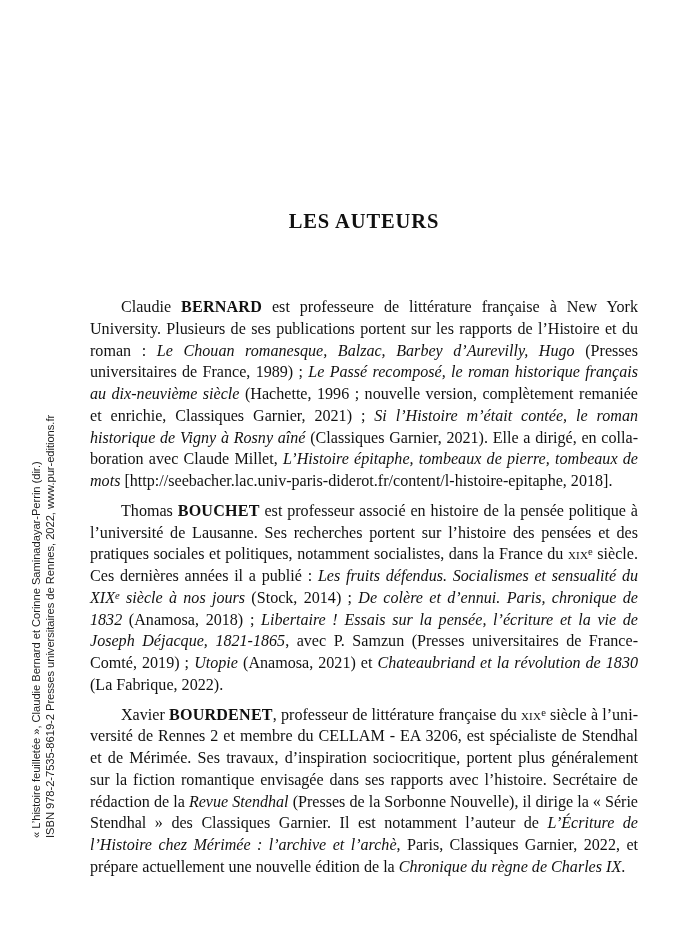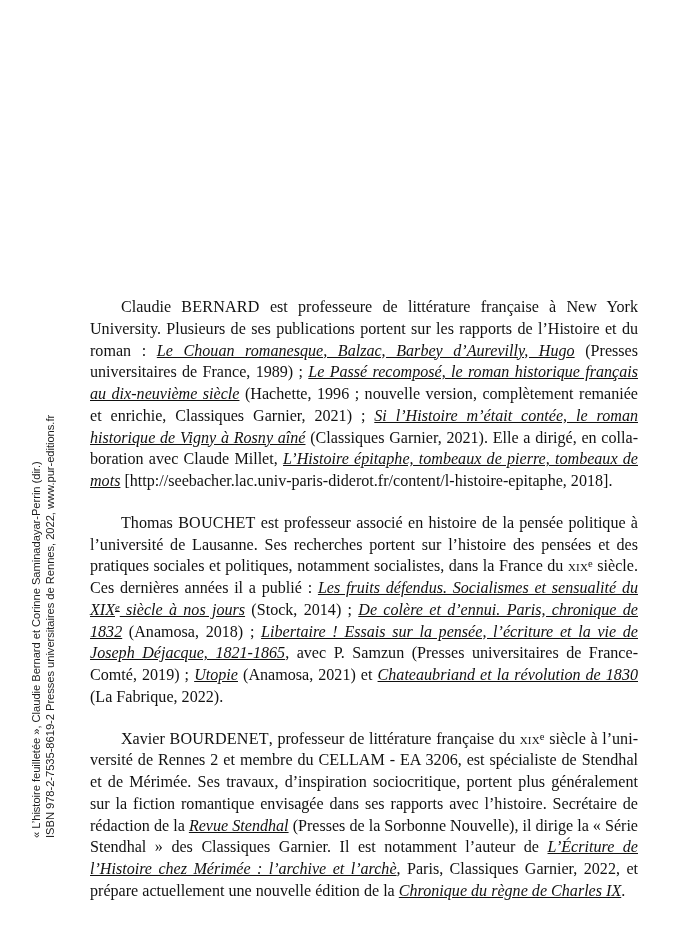--- a/index.html
+++ b/index.html
@@ -73,57 +73,57 @@
   p.para {
     margin: 0;
     text-indent: 31px;
     text-align: justify;
     text-justify: inter-word;
     font-size: 16.1px;
     line-height: 21.75px;
     hyphens: manual;
   }
   p.para + p.para {
-    margin-top: 20px;
+    margin-top: 8px;
   }
 
   .nm {
     font-weight: normal;
   }
   .sc {
-    font-weight: normal;
+    font-weight: bold;
     font-variant: small-caps;
     letter-spacing: 0.2px;
   }
   .scn {
     font-variant: small-caps;
     letter-spacing: 0.2px;
   }
   i, .it {
     font-style: italic;
-    text-decoration: underline;
   }
   sup {
     font-size: 0.66em;
     vertical-align: 0.42em;
     line-height: 0;
   }
 </style>
 </head>
 <body>
 
 <div class="spine">
   <div class="spine-inner">
     <span class="spine-line">« L’histoire feuilletée », Claudie Bernard et Corinne Saminadayar-Perrin (dir.)</span>
     <span class="spine-line">ISBN 978-2-7535-8619-2 Presses universitaires de Rennes, 2022, www.pur-editions.fr</span>
   </div>
 </div>
 
 <div class="page">
 
+  <h1 class="page-title">LES AUTEURS</h1>
 
   <div class="body-text">
 
     <p class="para"><span class="nm">Claudie </span><span class="sc">BERNARD</span><span> est professeure de littérature française à New York University. Plusieurs de ses publications portent sur les rapports de l’Histoire et du roman : </span><span class="it">Le Chouan romanesque, Balzac, Barbey d’Aurevilly, Hugo</span><span> (Presses universitaires de France, 1989) ; </span><span class="it">Le Passé recomposé, le roman historique français au dix-neuvième siècle</span><span> (Hachette, 1996 ; nouvelle version, complètement rema­niée et enrichie, Classiques Garnier, 2021) ; </span><span class="it">Si l’Histoire m’était contée, le roman historique de Vigny à Rosny aîné</span><span> (Classiques Garnier, 2021). Elle a dirigé, en colla­boration avec Claude Millet, </span><span class="it">L’Histoire épitaphe, tombeaux de pierre, tombeaux de mots</span><span> [http://seebacher.lac.univ-paris-diderot.fr/content/l-histoire-epitaphe, 2018].</span></p>
 
     <p class="para"><span class="nm">Thomas </span><span class="sc">BOUCHET</span><span> est professeur associé en histoire de la pensée politique à l’université de Lausanne. Ses recherches portent sur l’histoire des pensées et des pratiques sociales et politiques, notamment socialistes, dans la France du </span><span class="scn">xix</span><sup>e</sup><span> siècle. Ces dernières années il a publié : </span><span class="it">Les fruits défendus. Socialismes et sensualité du XIX</span><sup class="it">e</sup><span class="it"> siècle à nos jours</span><span> (Stock, 2014) ; </span><span class="it">De colère et d’ennui. Paris, chro­nique de 1832</span><span> (Anamosa, 2018) ; </span><span class="it">Libertaire ! Essais sur la pensée, l’écriture et la vie de Joseph Déjacque, 1821-1865</span><span>, avec P. Samzun (Presses universitaires de France-Comté, 2019) ; </span><span class="it">Utopie</span><span> (Anamosa, 2021) et </span><span class="it">Chateaubriand et la révolution de 1830</span><span> (La Fabrique, 2022).</span></p>
 
     <p class="para"><span class="nm">Xavier </span><span class="sc">BOURDENET</span><span>, professeur de littérature française du </span><span class="scn">xix</span><sup>e</sup><span> siècle à l’uni­versité de Rennes 2 et membre du CELLAM - EA 3206, est spécialiste de Stendhal et de Mérimée. Ses travaux, d’inspiration sociocritique, portent plus généralement sur la fiction romantique envisagée dans ses rapports avec l’histoire. Secrétaire de rédaction de la </span><span class="it">Revue Stendhal</span><span> (Presses de la Sorbonne Nouvelle), il dirige la « Série Stendhal » des Classiques Garnier. Il est notamment l’auteur de </span><span class="it">L’Écriture de l’Histoire chez Mérimée : l’archive et l’archè</span><span>, Paris, Classiques Garnier, 2022, et prépare actuellement une nouvelle édition de la </span><span class="it">Chronique du règne de Charles IX</span><span>.</span></p>
 
   </div>

